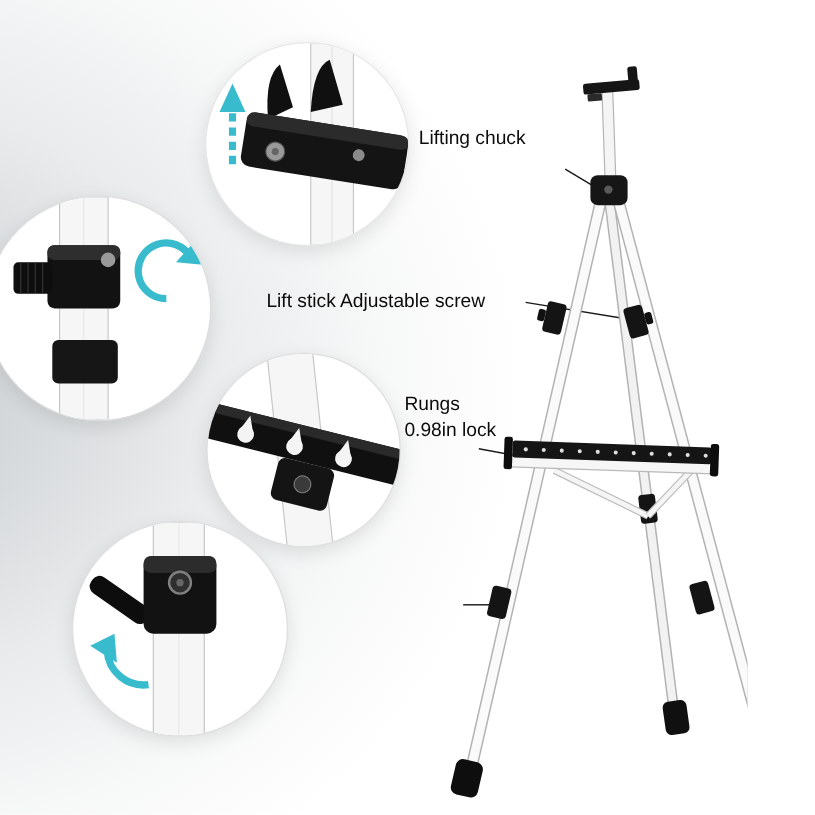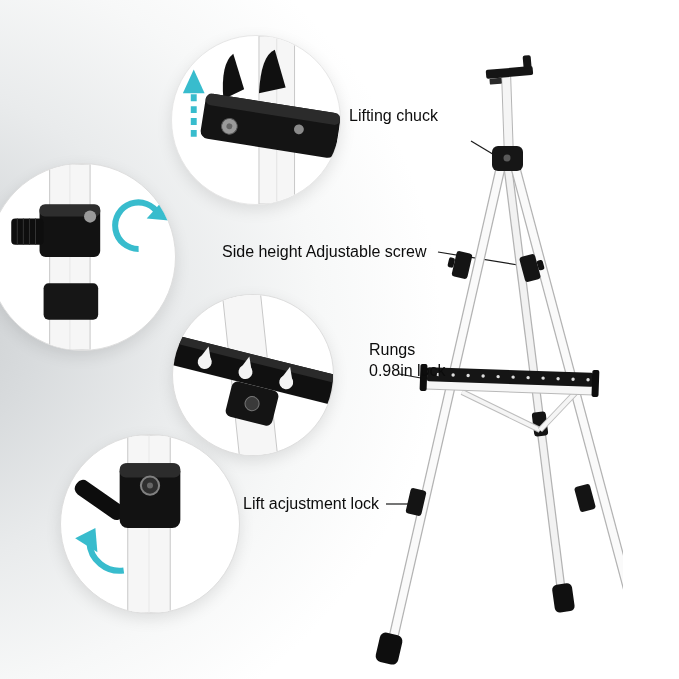--- a/index.html
+++ b/index.html
@@ -30,21 +30,21 @@
     position:absolute;
     z-index:3;
     color:#0c0c0c;
     font-size:16px;
     line-height:1.3;
     white-space:nowrap;
   }
   .label span{display:block;}
   .l1{left:349px;top:106px;}
   .l2{left:222px;top:242px;}
-  .l3{left:337px;top:340px;margin-left:32px;}
+  .l3{left:337px;top:328px;}
   .l4{left:243px;top:494px;}
 </style>
 </head>
 <body>
 
 <div class="canvas">
 
   <svg class="easel-svg" width="679" height="679" viewBox="0 0 679 679">
 
     <g stroke="#1a1a1a" stroke-width="1.2">
@@ -217,25 +217,22 @@
         <path d="M34,92 L14,102 L36,116 Z" fill="#38bccd"></path>
       </g>
     </svg>
   </div>
 
   <div class="label l1">
     <span>Lifting chuck</span>
   </div>
 
   <div class="label l2">
-    <span>Side height Adjustable screw</span>
+    <span>Lift stick Adjustable screw</span>
   </div>
 
   <div class="label l3">
     <span>Rungs</span>
     <span>0.98in lock</span>
   </div>
 
-  <div class="label l4">
-    <span>Lift acjustment lock</span>
-  </div>
 
 </div>
 
 </body></html>

